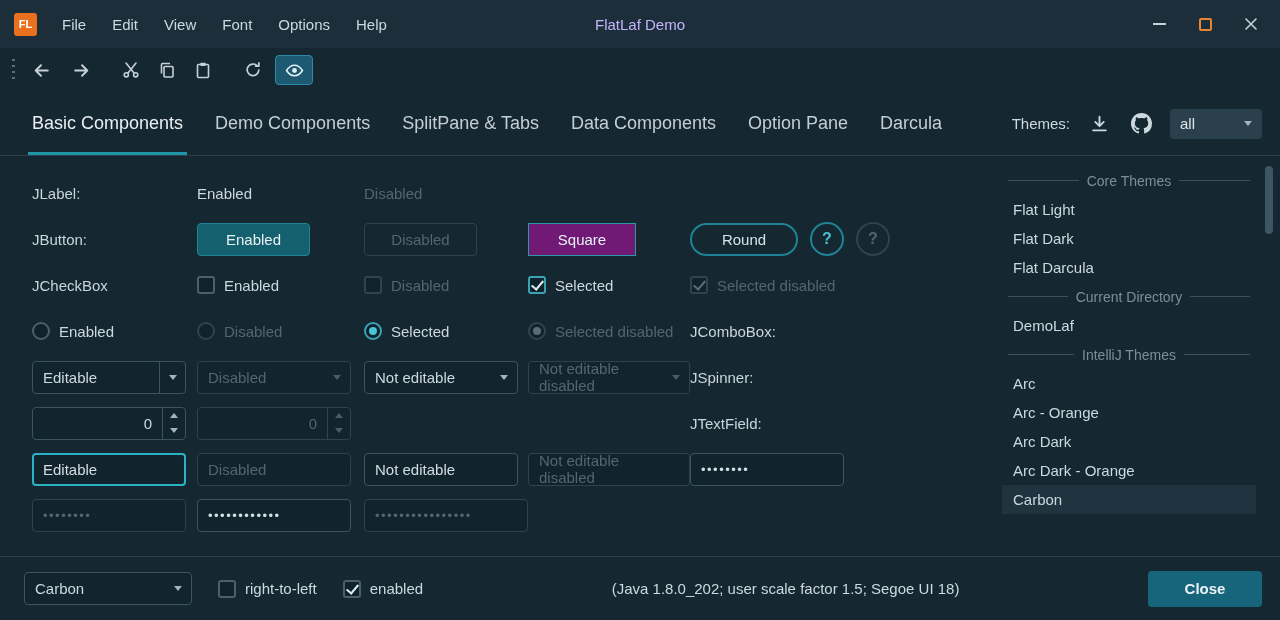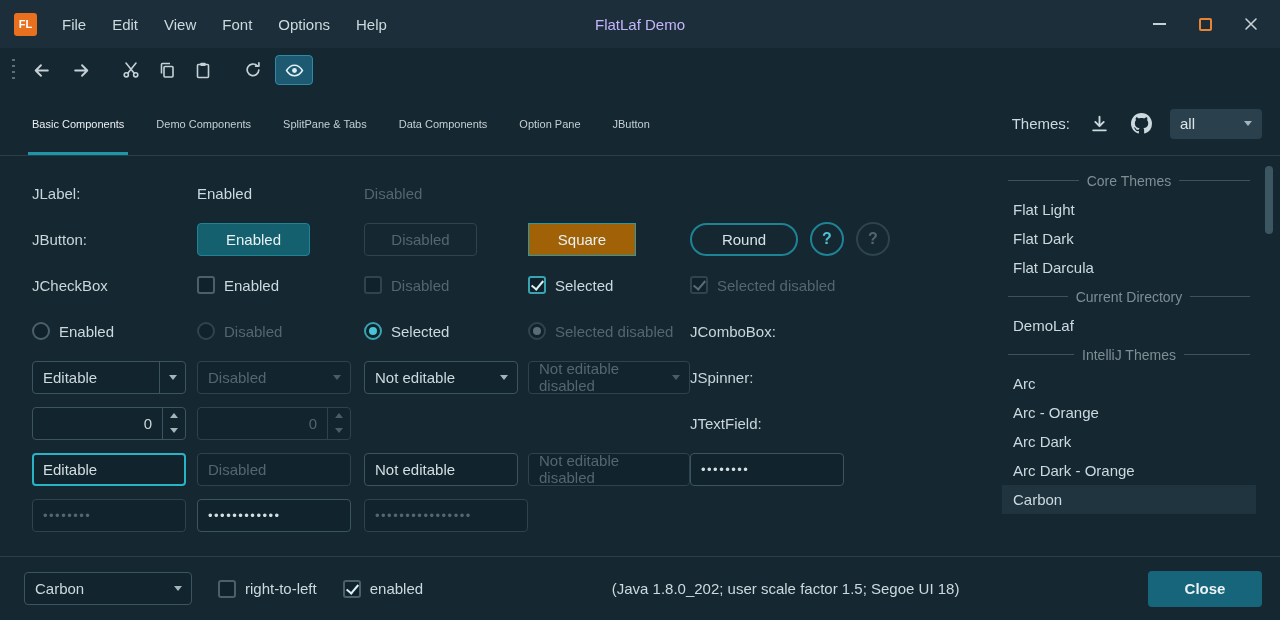--- a/index.html
+++ b/index.html
@@ -28,40 +28,40 @@
           background:repeating-linear-gradient(to bottom,#5a6f79 0 2px,transparent 2px 6px); }
   .tbtn { width:36px; height:30px; display:flex; align-items:center; justify-content:center; background:transparent; border:none; color:#c6d1d7; border-radius:4px; }
   .tbtn svg { display:block; }
   .gap-md { margin-left:14px; }
   .gap-sm { margin-left:4px; }
   .tbtn.toggled { background:#1d5a72; border:1px solid #2f8aa6; width:38px; }
 
   
   .tabrow { height:64px; display:flex; align-items:center; border-bottom:1px solid #2a3f4a; padding:0 18px 0 16px; flex:0 0 auto; }
   .tabs { display:flex; height:100%; }
-  .tab { padding:0 16px; display:flex; align-items:center; color:#c4cfd5; background:none; border:none; font-size:11px; font-family:inherit; position:relative; cursor:default; }
+  .tab { padding:0 16px; display:flex; align-items:center; color:#c4cfd5; background:none; border:none; font-size:18px; font-family:inherit; position:relative; cursor:default; }
   .tab.selected { color:#e9eff2; }
   .tab.selected::after { content:""; position:absolute; left:12px; right:12px; bottom:0; height:3px; background:#1d96a8; }
   .themes-header { margin-left:auto; display:flex; align-items:center; gap:16px; }
   .icon-btn { background:none; border:none; color:#ccd9df; display:flex; align-items:center; justify-content:center; width:26px; height:26px; }
   .filter-combo { width:92px; height:30px; background:#2a414d; border-radius:4px; display:flex; align-items:center; justify-content:space-between; padding:0 10px; border:none; color:#dbe5e9; font-family:inherit; font-size:15px; }
 
   
   .content { flex:1; display:flex; min-height:0; }
   .left-panel { flex:1; padding:14px 0 0 32px; }
   .grid { display:grid; grid-template-columns:165px 167px 164px 162px 1fr; }
   .cell { height:46px; display:flex; align-items:center; }
   .rowlabel { color:#c9d6db; }
   .lbl.disabled, .dim { color:#53676f; }
 
   
   .btn { min-width:113px; height:33px; border-radius:4px; border:1px solid #3b5560; background:transparent; color:#ccd9df; font-size:15px; font-family:inherit; padding:0 14px; }
   .btn-primary { background:#15606f; border-color:#1f8396; color:#e8f1f3; }
   .btn-dis { color:#53676f; border-color:#2d434e; }
-  .btn-square { background:#a16207; border:1px solid #2b98a8; border-radius:0; min-width:108px; color:#e8f1f3; }
+  .btn-square { background:#701a75; border:1px solid #2b98a8; border-radius:0; min-width:108px; color:#e8f1f3; }
   .btn-round { border-radius:17px; border:2px solid #1f8396; background:transparent; color:#d6e2e6; min-width:108px; }
   .btn-help { width:34px; height:34px; min-width:34px; border-radius:50%; border:2px solid #1f8396; color:#4cc2d4; font-size:16px; font-weight:bold; padding:0; background:transparent; }
   .btn-help.disabled { border-color:#2d434e; color:#53676f; }
   .flexrow { display:flex; gap:12px; align-items:center; }
 
   
   .check { display:flex; align-items:center; gap:9px; }
   .cbox { width:18px; height:18px; border:2px solid #4a616b; border-radius:3px; background:#10222b; position:relative; flex:0 0 auto; }
   .rbox { width:18px; height:18px; border:2px solid #4a616b; border-radius:50%; background:#10222b; position:relative; flex:0 0 auto; }
   .check.sel .cbox, .check.sel .rbox { border-color:#3aa3b2; }
@@ -195,21 +195,21 @@
     </button>
   </div>
 
   <div class="tabrow">
     <div class="tabs">
       <button class="tab selected">Basic Components</button>
       <button class="tab">Demo Components</button>
       <button class="tab">SplitPane &amp; Tabs</button>
       <button class="tab">Data Components</button>
       <button class="tab">Option Pane</button>
-      <button class="tab">JButton</button>
+      <button class="tab">Darcula</button>
     </div>
     <div class="themes-header">
       <span>Themes:</span>
       <button class="icon-btn">
         <svg width="19" height="19" viewBox="0 0 18 18" fill="none" stroke="currentColor" stroke-width="1.8" stroke-linecap="round" stroke-linejoin="round">
             <path d="M9 2.5v8.5M5 7.5L9 11.5l4-4M3 15.5h12"></path>
           </svg>
       </button>
       <button class="icon-btn">
         <svg width="21" height="21" viewBox="0 0 16 16" fill="currentColor">

